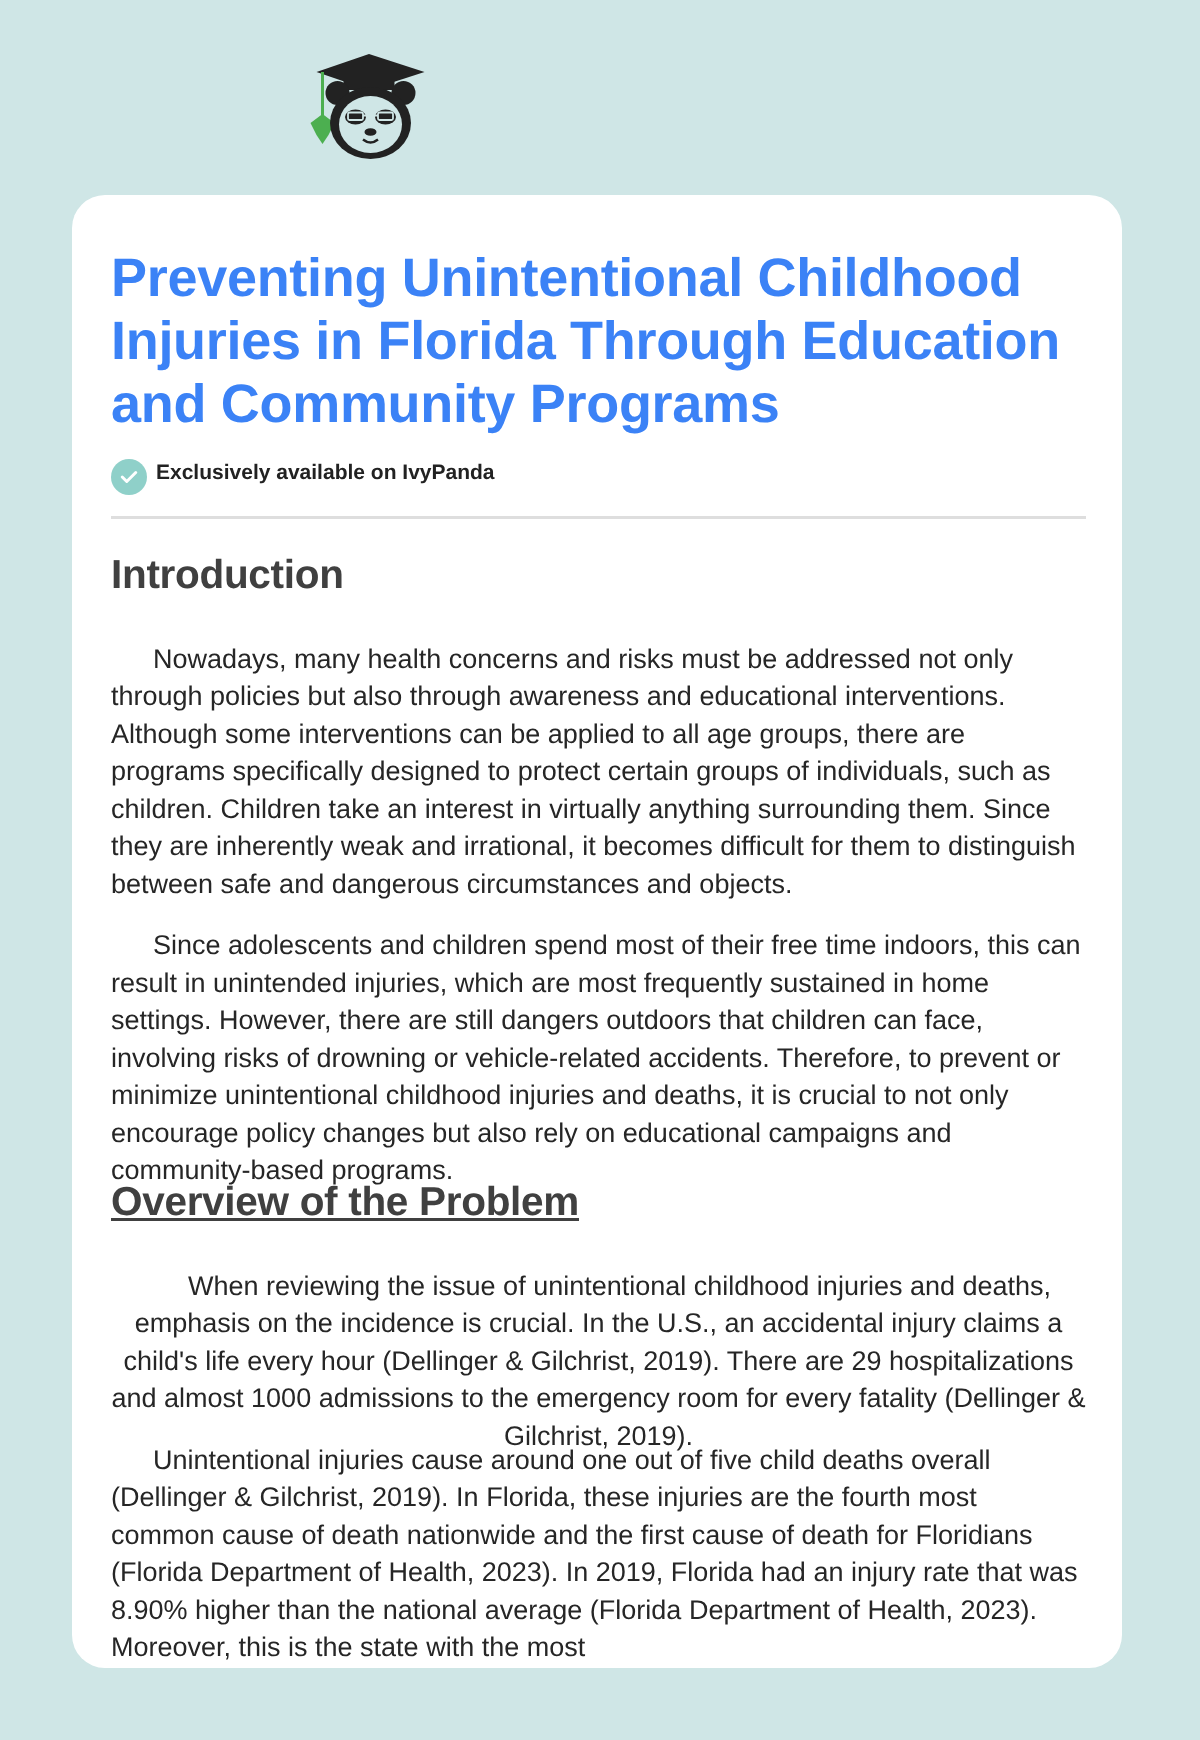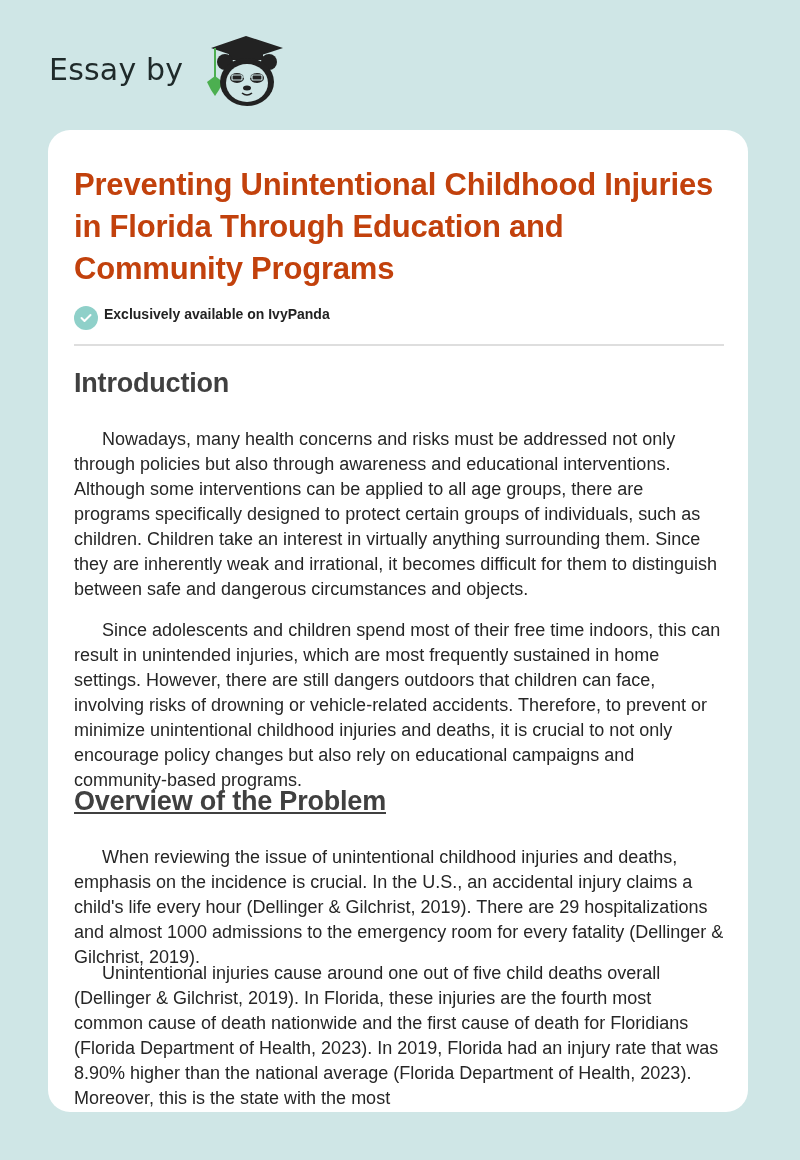--- a/index.html
+++ b/index.html
@@ -66,23 +66,23 @@
       top: 0;
       width: 650px;
     }
     .title {
       position: absolute;
       left: 0;
       top: 34px;
       width: 650px;
       font-family: "Liberation Sans", sans-serif;
       font-weight: bold;
-      font-size: 31px;
+      font-size: 36px;
       line-height: 42px;
-      color: #c2410c;
+      color: #3b82f6;
       letter-spacing: -0.2px;
     }
     .exclusive {
       position: absolute;
       left: 0;
       top: 176px;
       height: 24px;
       display: flex;
       align-items: flex-start;
     }
@@ -125,21 +125,20 @@
       font-size: 18px;
       line-height: 25px;
       color: #262626;
       text-indent: 28px;
     }
   </style>
 </head>
 <body>
 
 <div class="header">
-  <span class="brand-prefix">Essay by</span>
   <div class="logo-icon">
     <svg width="86" height="72" viewBox="0 0 86 72">
 
       <polygon points="8,12 43,0 80,12 43,24" fill="#222222"></polygon>
       <rect x="26" y="14" width="34" height="10" fill="#222222"></rect>
 
       <line x1="12" y1="12" x2="12" y2="44" stroke="#4caf50" stroke-width="2"></line>
       <path d="M4,46 L12,40 L20,46 L16,54 L12,60 L8,54 Z" fill="#4caf50"></path>
 
       <circle cx="22" cy="26" r="8" fill="#222222"></circle>
@@ -173,16 +172,16 @@
       <span class="exclusive-text">Exclusively available on IvyPanda</span>
     </div>
 
     <div class="divider"></div>
 
     <h2 class="section-heading" style="top:238px;">Introduction</h2>
     <p class="para" style="top:297px;">Nowadays, many health concerns and risks must be addressed not only through policies but also through awareness and educational interventions. Although some interventions can be applied to all age groups, there are programs specifically designed to protect certain groups of individuals, such as children. Children take an interest in virtually anything surrounding them. Since they are inherently weak and irrational, it becomes difficult for them to distinguish between safe and dangerous circumstances and objects.</p>
     <p class="para" style="top:488px;">Since adolescents and children spend most of their free time indoors, this can result in unintended injuries, which are most frequently sustained in home settings. However, there are still dangers outdoors that children can face, involving risks of drowning or vehicle-related accidents. Therefore, to prevent or minimize unintentional childhood injuries and deaths, it is crucial to not only encourage policy changes but also rely on educational campaigns and community-based programs.</p>
 
     <h2 class="section-heading" style="top:656px;text-decoration:underline;">Overview of the Problem</h2>
-    <p class="para" style="top:715px;">When reviewing the issue of unintentional childhood injuries and deaths, emphasis on the incidence is crucial. In the U.S., an accidental injury claims a child's life every hour (Dellinger &amp; Gilchrist, 2019). There are 29 hospitalizations and almost 1000 admissions to the emergency room for every fatality (Dellinger &amp; Gilchrist, 2019).</p>
+    <p class="para" style="top:715px;text-align:center;">When reviewing the issue of unintentional childhood injuries and deaths, emphasis on the incidence is crucial. In the U.S., an accidental injury claims a child's life every hour (Dellinger &amp; Gilchrist, 2019). There are 29 hospitalizations and almost 1000 admissions to the emergency room for every fatality (Dellinger &amp; Gilchrist, 2019).</p>
     <p class="para" style="top:831px;">Unintentional injuries cause around one out of five child deaths overall (Dellinger &amp; Gilchrist, 2019). In Florida, these injuries are the fourth most common cause of death nationwide and the first cause of death for Floridians (Florida Department of Health, 2023). In 2019, Florida had an injury rate that was 8.90% higher than the national average (Florida Department of Health, 2023). Moreover, this is the state with the most</p>
   </div>
 </div>
 
 </body></html>

